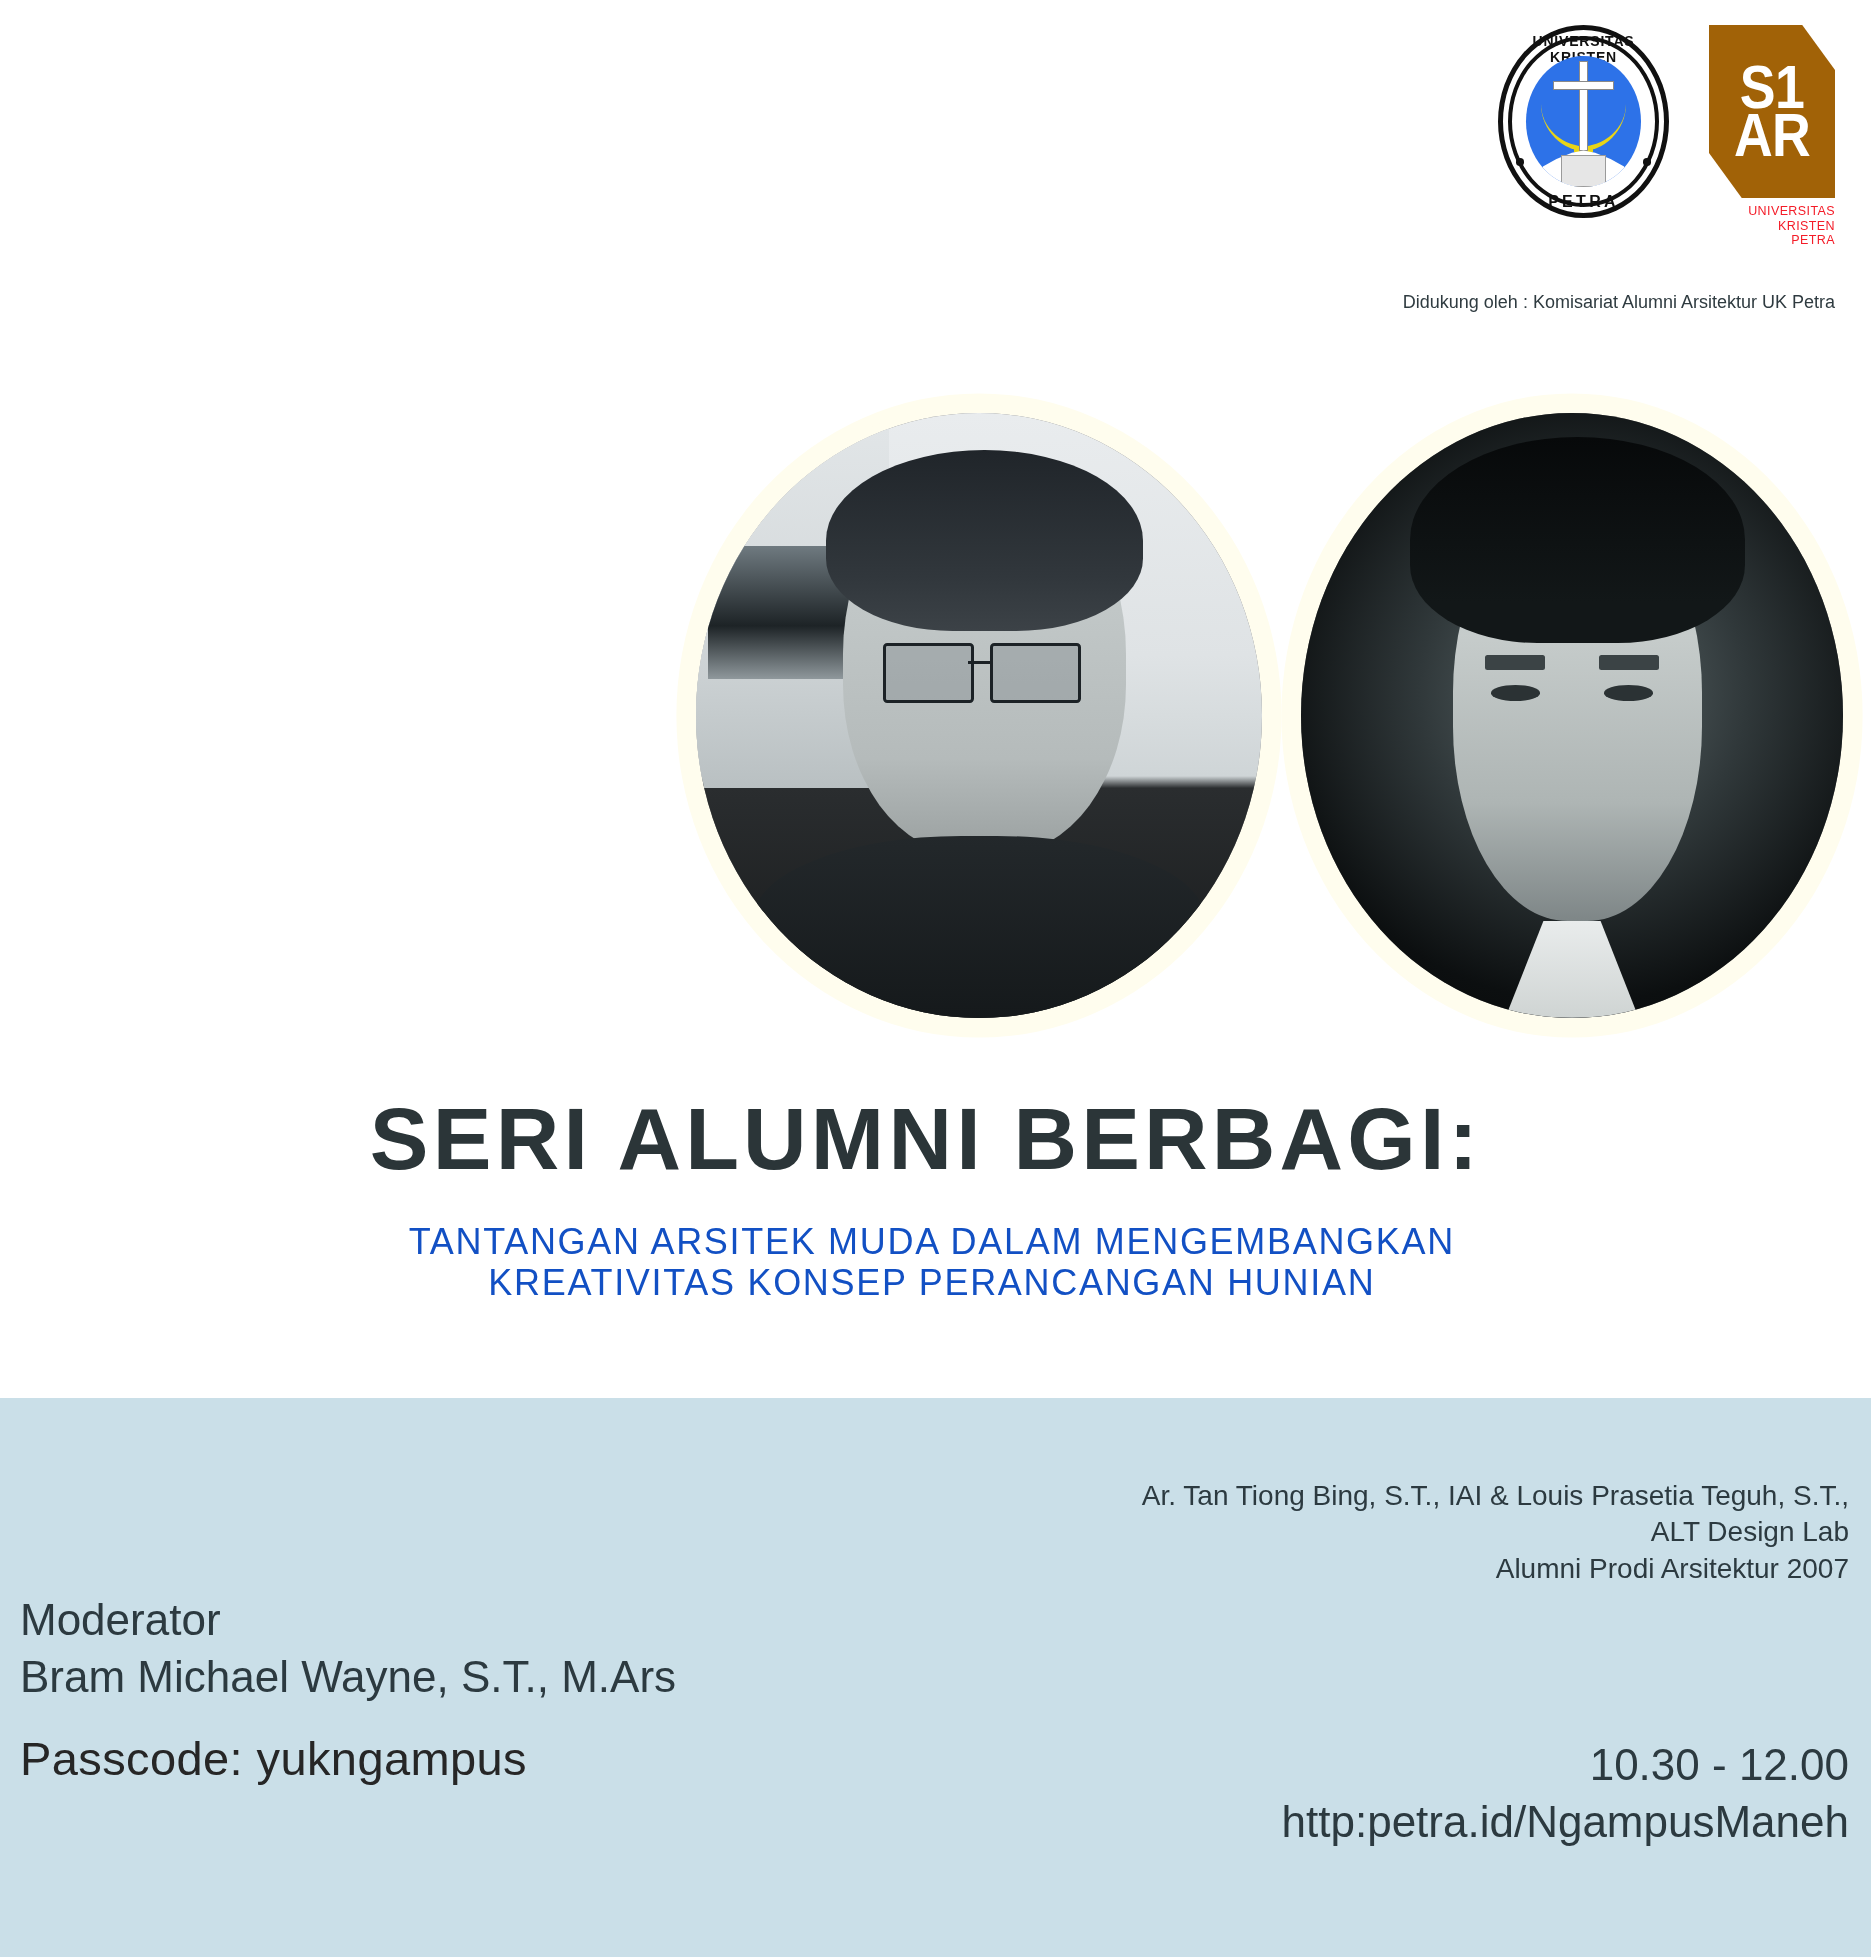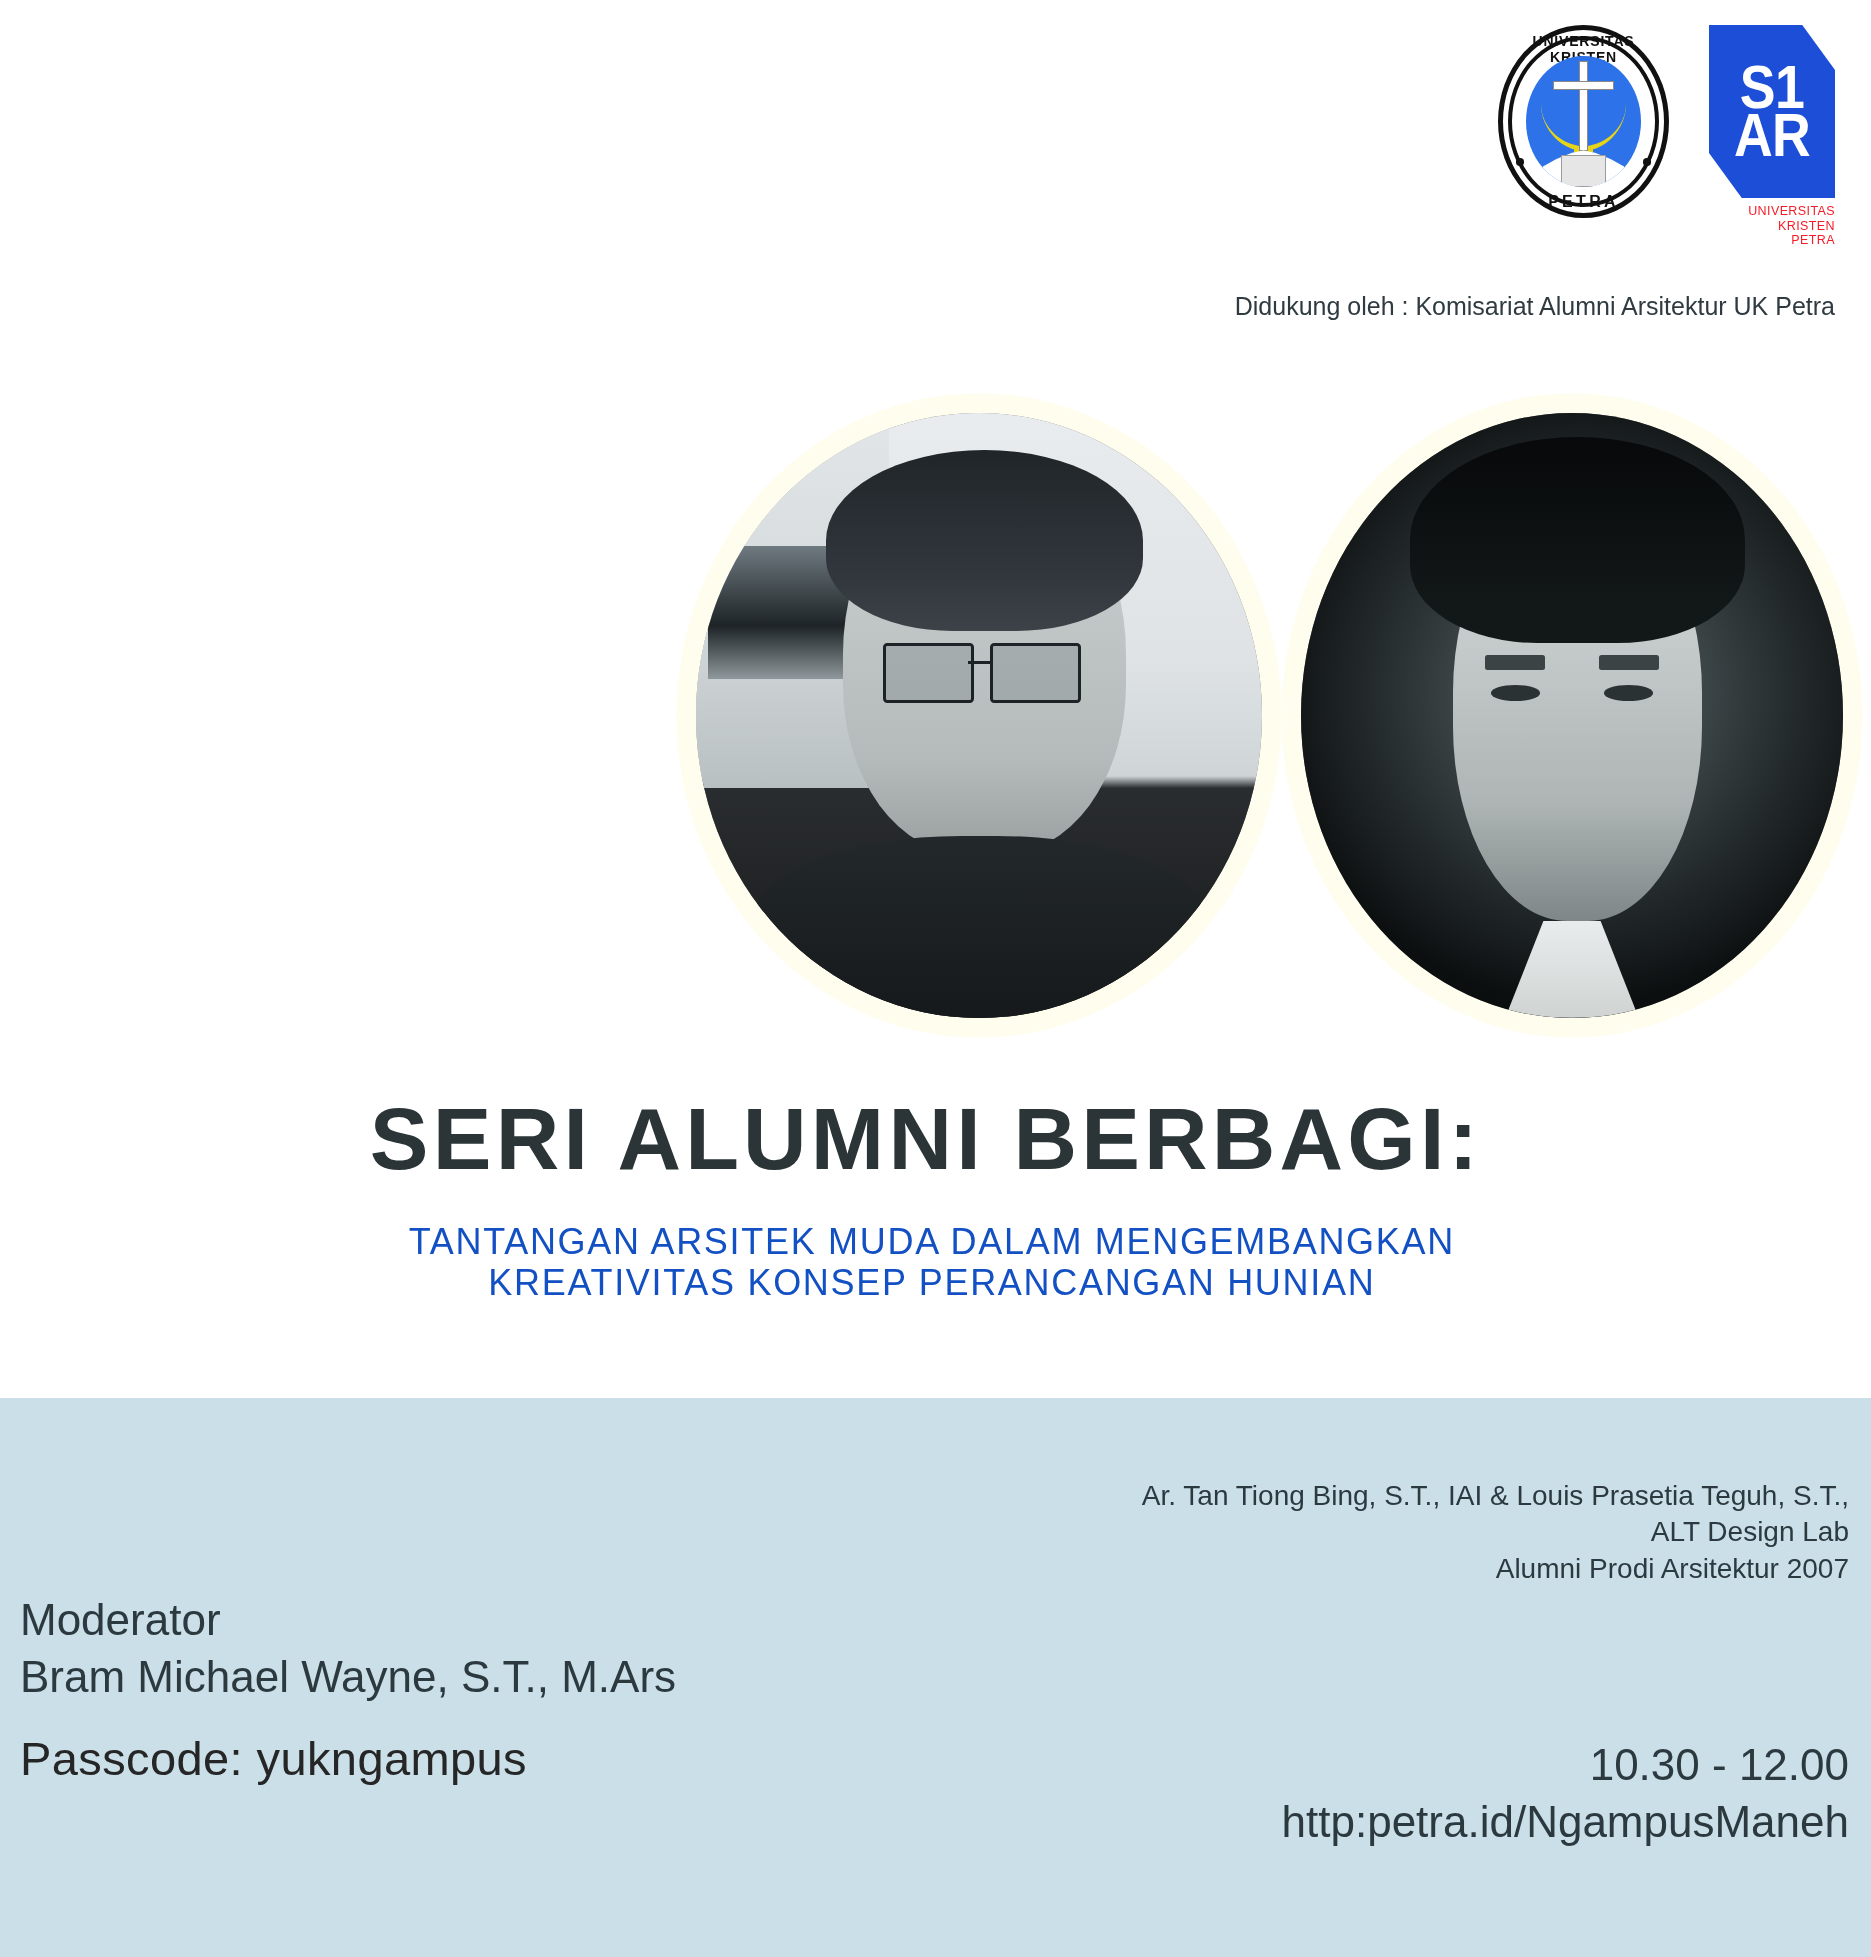--- a/index.html
+++ b/index.html
@@ -135,21 +135,21 @@
   .ukp-dot.r { right: 18.3px; }
 
   
   .s1ar {
     width: 126px;
   }
   .s1ar-mark {
     position: relative;
     width: 126px;
     height: 173px;
-    background: #1d4ed8;
+    background: #a16207;
     clip-path: polygon(0 0, 74% 0, 100% 26%, 100% 100%, 26% 100%, 0 74%);
   }
   .s1ar-letters {
     position: absolute;
     inset: 0;
     display: flex;
     flex-direction: column;
     justify-content: center;
     align-items: center;
     color: #ffffff;
@@ -168,21 +168,21 @@
     font-weight: normal;
     line-height: 1.18;
     letter-spacing: 0.4px;
   }
 
   
   .support-line {
     position: absolute;
     top: 292px;
     right: 37px;
-    font-size: 25px;
+    font-size: 18px;
     color: #2f3b40;
     white-space: nowrap;
   }
 
   
   .portraits {
     position: absolute;
     top: 405px;
     left: 688px;
     width: 1166px;

